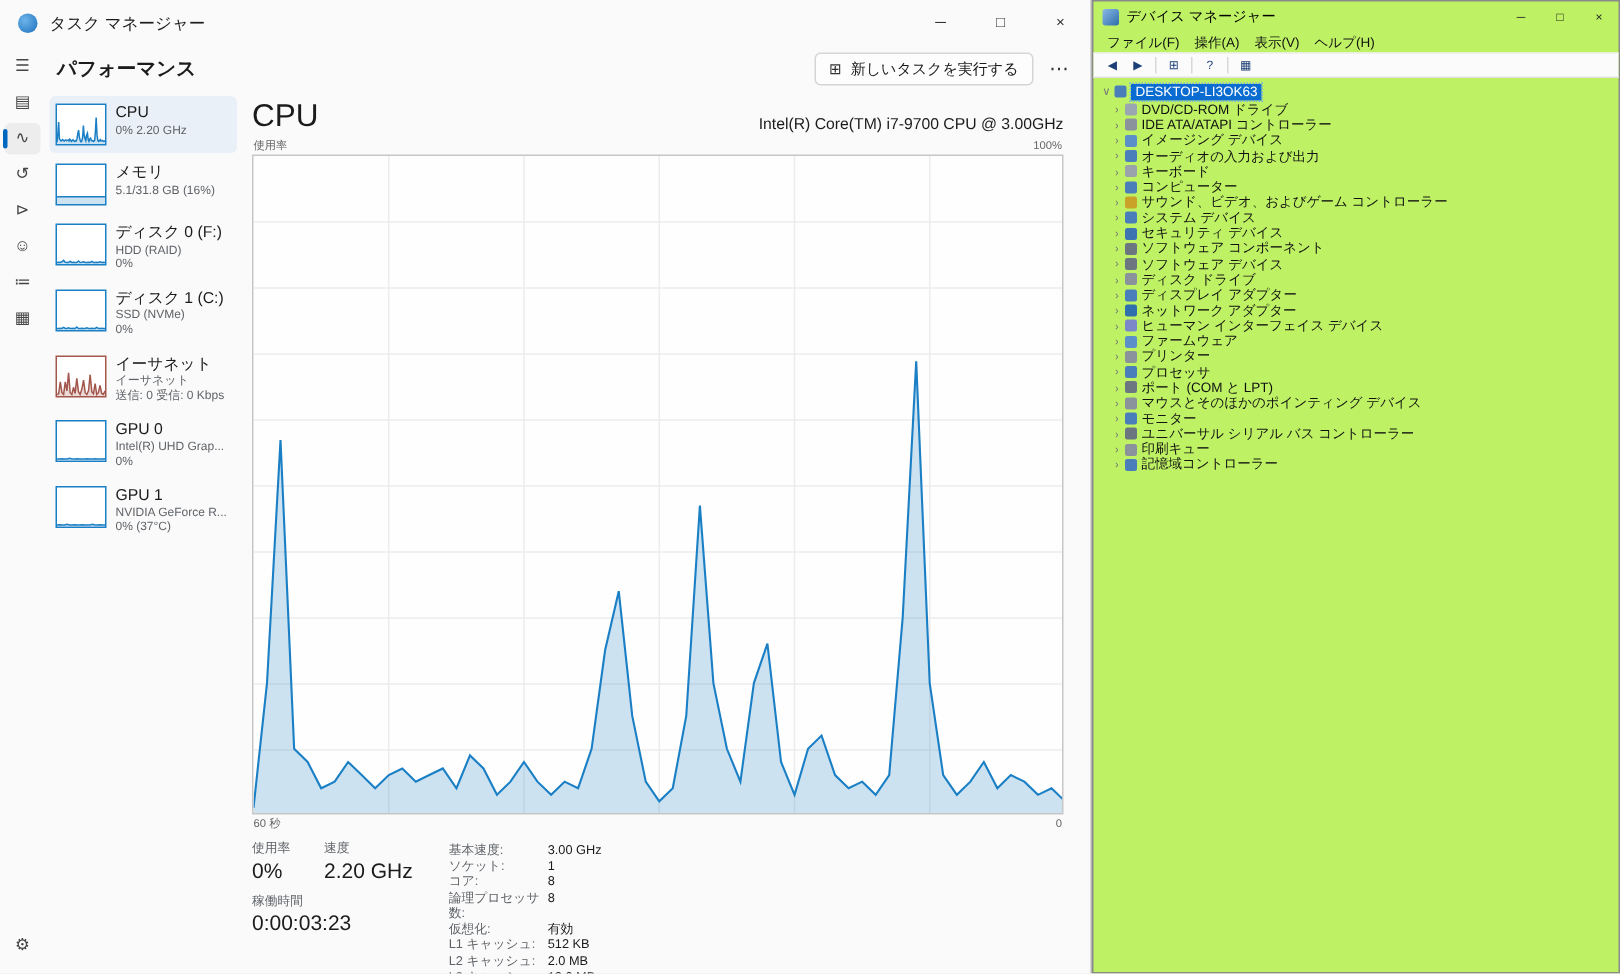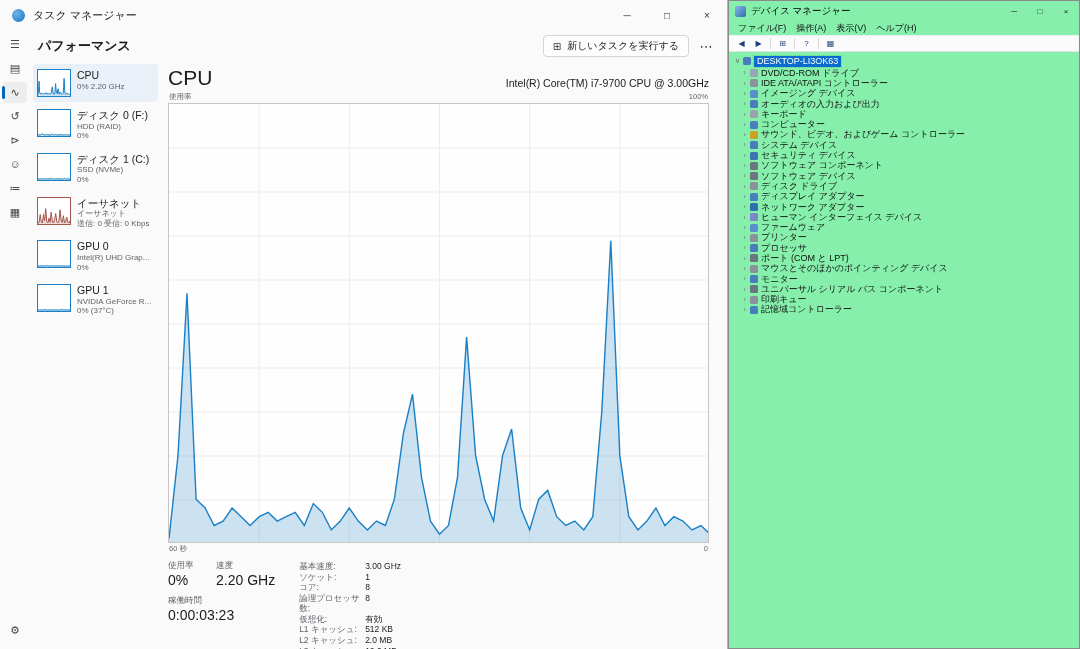--- a/index.html
+++ b/index.html
@@ -51,21 +51,21 @@
   .sl-row{display:flex;gap:10px;}
   .sl-cell{display:flex;flex-direction:column;min-width:38px;}
   .sl-label{font-size:8.5px;color:#5f6368;}
   .sl-value{font-size:14px;color:#1b1b1b;line-height:1.15;}
   .stats-right{display:flex;flex-direction:column;gap:1px;padding-top:2px;}
   .sr-row{display:flex;font-size:8.5px;line-height:1.14;}
   .sr-label{width:66px;color:#5f6368;}
   .sr-value{color:#1b1b1b;}
 
   
-  .dm{position:absolute;left:728px;top:0;width:352px;height:649px;background:#86efac;border:1px solid #8a8a8a;display:flex;flex-direction:column;}
+  .dm{position:absolute;left:728px;top:0;width:352px;height:649px;background:#bef264;border:1px solid #8a8a8a;display:flex;flex-direction:column;}
   .dm-titlebar{flex:0 0 20px;display:flex;align-items:center;gap:5px;padding-left:6px;font-size:9.5px;color:#000;}
   .dm-appicon{width:11px;height:11px;border-radius:2px;background:linear-gradient(135deg,#8cb8e8,#2d6da8);}
   .dm-caption{margin-left:auto;display:flex;align-self:stretch;}
   .dm-cap{width:26px;display:flex;align-items:center;justify-content:center;font-size:8px;color:#222;}
   .dm-menubar{flex:0 0 14px;display:flex;align-items:center;padding-left:4px;font-size:9px;color:#111;}
   .menu-item{padding:0 5px;cursor:default;}
   .dm-toolbar{flex:0 0 17px;display:flex;align-items:center;gap:2px;padding-left:5px;border-top:1px solid #f0f0f0;border-bottom:1px solid #e2e2e2;background:#fbfbfb;}
   .tb-btn{width:15px;height:13px;display:flex;align-items:center;justify-content:center;font-size:8px;color:#1d3f77;cursor:default;}
   .tb-sep{width:1px;height:11px;background:#d8d8d8;margin:0 2px;}
   .dm-tree{flex:1;padding:3px 0 0 4px;overflow:hidden;}
@@ -139,20 +139,32 @@
               <div class="perf-item sel">
                 <span class="thumb" style="border-color:#1a7fc4">
                   <svg width="32" height="26" viewBox="0 0 32 26">
                     <path d="M0,26 L0.0,24.8 L0.5,20.2 L1.1,11.3 L1.6,22.6 L2.1,23.1 L2.7,24.0 L3.2,23.8 L3.7,23.1 L4.3,23.6 L4.8,24.0 L5.3,23.6 L5.9,23.3 L6.4,23.8 L6.9,23.6 L7.5,23.3 L8.0,24.0 L8.5,22.8 L9.1,23.3 L9.6,24.3 L10.1,23.8 L10.7,23.1 L11.2,23.8 L11.7,24.3 L12.3,23.8 L12.8,24.0 L13.3,22.6 L13.9,19.0 L14.4,16.8 L14.9,21.4 L15.5,23.8 L16.0,24.5 L16.5,24.0 L17.1,21.4 L17.6,13.7 L18.1,20.2 L18.7,22.6 L19.2,23.8 L19.7,20.2 L20.3,18.8 L20.8,23.1 L21.3,24.3 L21.9,22.6 L22.4,22.1 L22.9,23.6 L23.5,24.0 L24.0,23.8 L24.5,24.3 L25.1,23.6 L25.6,17.8 L26.1,8.4 L26.7,20.2 L27.2,23.6 L27.7,24.3 L28.3,23.8 L28.8,23.1 L29.3,24.0 L29.9,23.6 L30.4,23.8 L30.9,24.3 L31.5,24.0 L32.0,24.5 L32,26 Z" fill="#1a7fc4" fill-opacity="0.22"></path>
                     <path d="M0.0,24.8 L0.5,20.2 L1.1,11.3 L1.6,22.6 L2.1,23.1 L2.7,24.0 L3.2,23.8 L3.7,23.1 L4.3,23.6 L4.8,24.0 L5.3,23.6 L5.9,23.3 L6.4,23.8 L6.9,23.6 L7.5,23.3 L8.0,24.0 L8.5,22.8 L9.1,23.3 L9.6,24.3 L10.1,23.8 L10.7,23.1 L11.2,23.8 L11.7,24.3 L12.3,23.8 L12.8,24.0 L13.3,22.6 L13.9,19.0 L14.4,16.8 L14.9,21.4 L15.5,23.8 L16.0,24.5 L16.5,24.0 L17.1,21.4 L17.6,13.7 L18.1,20.2 L18.7,22.6 L19.2,23.8 L19.7,20.2 L20.3,18.8 L20.8,23.1 L21.3,24.3 L21.9,22.6 L22.4,22.1 L22.9,23.6 L23.5,24.0 L24.0,23.8 L24.5,24.3 L25.1,23.6 L25.6,17.8 L26.1,8.4 L26.7,20.2 L27.2,23.6 L27.7,24.3 L28.3,23.8 L28.8,23.1 L29.3,24.0 L29.9,23.6 L30.4,23.8 L30.9,24.3 L31.5,24.0 L32.0,24.5" fill="none" stroke="#1a7fc4" stroke-width="1"></path>
                   </svg>
                 </span>
                 <span class="pi-text">
                   <span class="pi-name">CPU</span>
                   <span class="pi-sub">0% 2.20 GHz</span>
+                </span>
+              </div>
+              <div class="perf-item">
+                <span class="thumb" style="border-color:#1a7fc4">
+                  <svg width="32" height="26" viewBox="0 0 32 26">
+                    <path d="M0,26 L0.0,21.2 L3.6,21.2 L7.1,21.2 L10.7,21.2 L14.2,21.2 L17.8,21.2 L21.3,21.2 L24.9,21.2 L28.4,21.2 L32.0,21.2 L32,26 Z" fill="#1a7fc4" fill-opacity="0.22"></path>
+                    <path d="M0.0,21.2 L3.6,21.2 L7.1,21.2 L10.7,21.2 L14.2,21.2 L17.8,21.2 L21.3,21.2 L24.9,21.2 L28.4,21.2 L32.0,21.2" fill="none" stroke="#1a7fc4" stroke-width="1"></path>
+                  </svg>
+                </span>
+                <span class="pi-text">
+                  <span class="pi-name">メモリ</span>
+                  <span class="pi-sub">5.1/31.8 GB (16%)</span>
                 </span>
               </div>
               <div class="perf-item">
                 <span class="thumb" style="border-color:#1a7fc4">
                   <svg width="32" height="26" viewBox="0 0 32 26">
                     <path d="M0,26 L0.0,25.0 L1.1,24.8 L2.2,25.0 L3.3,24.5 L4.4,23.6 L5.5,24.8 L6.6,25.0 L7.7,25.0 L8.8,24.3 L9.9,25.0 L11.0,24.8 L12.1,25.0 L13.2,25.0 L14.3,24.0 L15.4,25.0 L16.6,24.8 L17.7,24.5 L18.8,25.0 L19.9,25.0 L21.0,24.8 L22.1,25.0 L23.2,24.3 L24.3,25.0 L25.4,25.0 L26.5,24.8 L27.6,25.0 L28.7,24.5 L29.8,25.0 L30.9,24.8 L32.0,25.0 L32,26 Z" fill="#1a7fc4" fill-opacity="0.22"></path>
                     <path d="M0.0,25.0 L1.1,24.8 L2.2,25.0 L3.3,24.5 L4.4,23.6 L5.5,24.8 L6.6,25.0 L7.7,25.0 L8.8,24.3 L9.9,25.0 L11.0,24.8 L12.1,25.0 L13.2,25.0 L14.3,24.0 L15.4,25.0 L16.6,24.8 L17.7,24.5 L18.8,25.0 L19.9,25.0 L21.0,24.8 L22.1,25.0 L23.2,24.3 L24.3,25.0 L25.4,25.0 L26.5,24.8 L27.6,25.0 L28.7,24.5 L29.8,25.0 L30.9,24.8 L32.0,25.0" fill="none" stroke="#1a7fc4" stroke-width="1"></path>
                   </svg>
                 </span>
                 <span class="pi-text">
@@ -441,21 +453,21 @@
             <span class="dev-label">マウスとそのほかのポインティング デバイス</span>
           </div>
           <div class="tree-row child">
             <span class="chev">›</span>
             <span class="dev-icon" style="background:#4a7ebb"></span>
             <span class="dev-label">モニター</span>
           </div>
           <div class="tree-row child">
             <span class="chev">›</span>
             <span class="dev-icon" style="background:#6b7680"></span>
-            <span class="dev-label">ユニバーサル シリアル バス コンポーネント</span>
+            <span class="dev-label">ユニバーサル シリアル バス コントローラー</span>
           </div>
           <div class="tree-row child">
             <span class="chev">›</span>
             <span class="dev-icon" style="background:#8a939c"></span>
             <span class="dev-label">印刷キュー</span>
           </div>
           <div class="tree-row child">
             <span class="chev">›</span>
             <span class="dev-icon" style="background:#4a7ebb"></span>
             <span class="dev-label">記憶域コントローラー</span>

